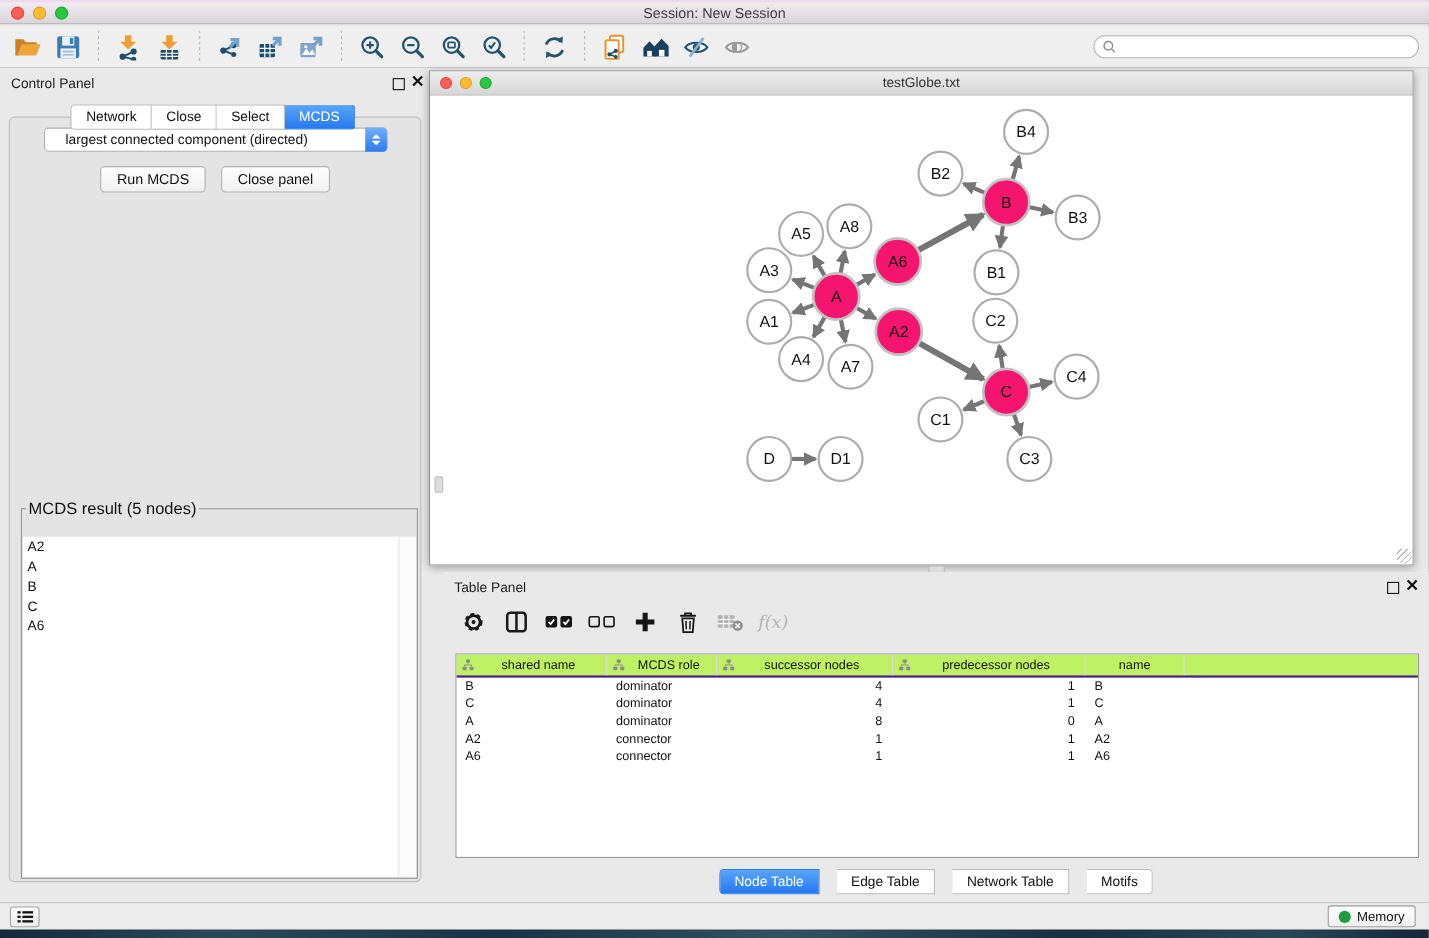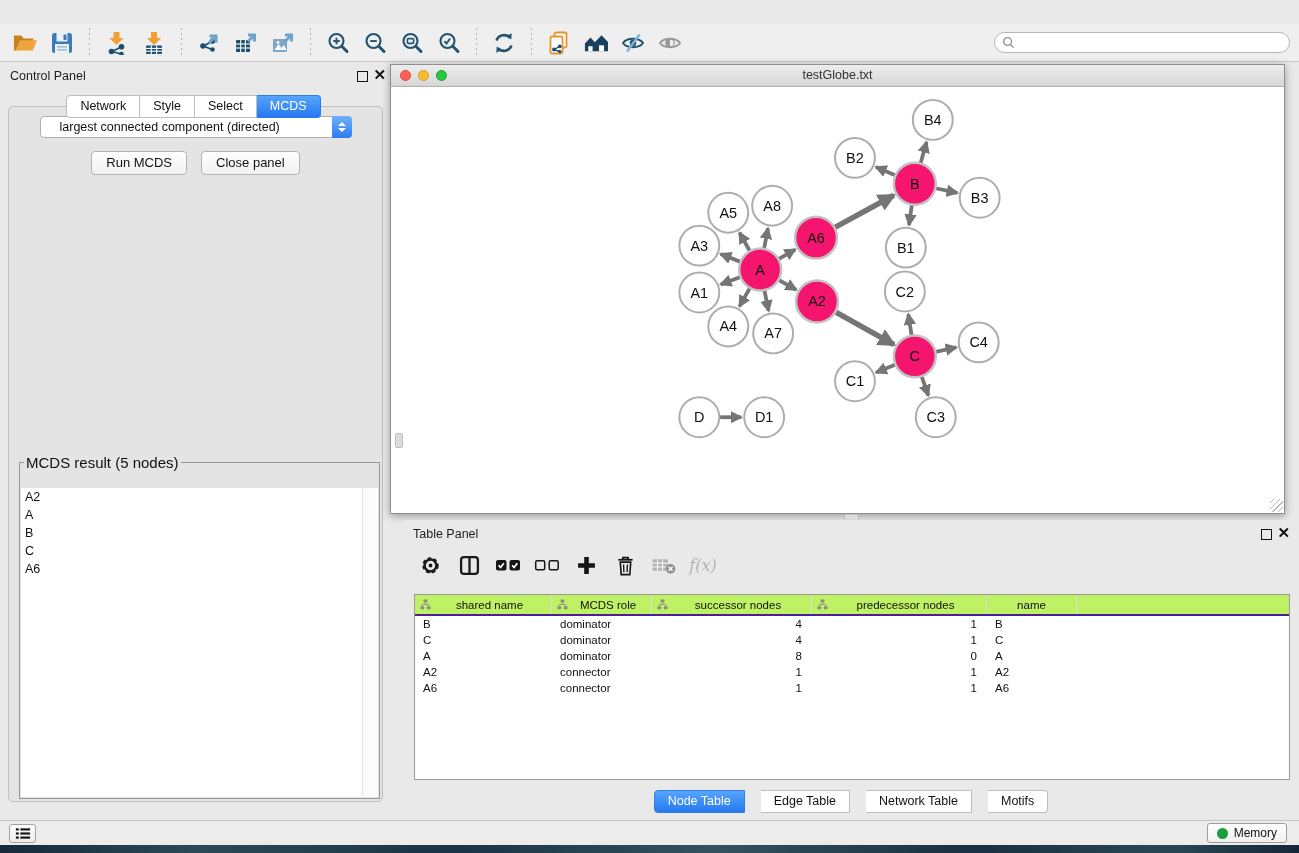--- a/index.html
+++ b/index.html
@@ -102,20 +102,28 @@
     padding:0 9px;font-size:12px;color:#111;box-sizing:border-box;}
   .memory-dot{width:11px;height:11px;border-radius:50%;background:#1d9e3d;}
   .wallpaper{position:absolute;left:0;right:0;bottom:0;height:8px;
     background:linear-gradient(90deg,#16283a,#2c4a56 15%,#1b3345 35%,#33525e 55%,#1a2f41 75%,#2a4754 90%,#152638);}
 </style>
 </head>
 <body>
 
 <div class="app">
 
+  <div class="titlebar">
+    <div class="lights">
+      <span class="light red"></span>
+      <span class="light yellow"></span>
+      <span class="light green"></span>
+    </div>
+    <div class="title">Session: New Session</div>
+  </div>
 
   <div class="toolbar">
     <div style="display:flex;align-items:center;">
         <div class="tool-btn">
           <svg viewBox="0 0 26 24">
             <path fill="#C98221" d="M1 4h8l2.5 3H22v3H7.5L4 20H1z"></path>
             <path fill="#EFA43C" d="M7.5 9H26l-4.5 11H2.8z"></path>
           </svg>
         </div>
         <div class="tool-btn">
@@ -282,21 +290,21 @@
   </div>
 
   <div class="control-panel">
     <div class="panel-head">
       <span class="panel-title">Control Panel</span>
       <span class="float-box"></span>
       <span class="close-x">✕</span>
     </div>
     <div class="cp-tabs">
         <div class="seg-tab">Network</div>
-        <div class="seg-tab">Style</div>
+        <div class="seg-tab">Close</div>
         <div class="seg-tab">Select</div>
         <div class="seg-tab active">MCDS</div>
       </div>
     <div class="cp-box">
       <div class="dropdown">
         <span>largest connected component (directed)</span>
         <span class="dd-stepper">
             <span class="dd-up"></span>
             <span class="dd-down"></span>
           </span>

